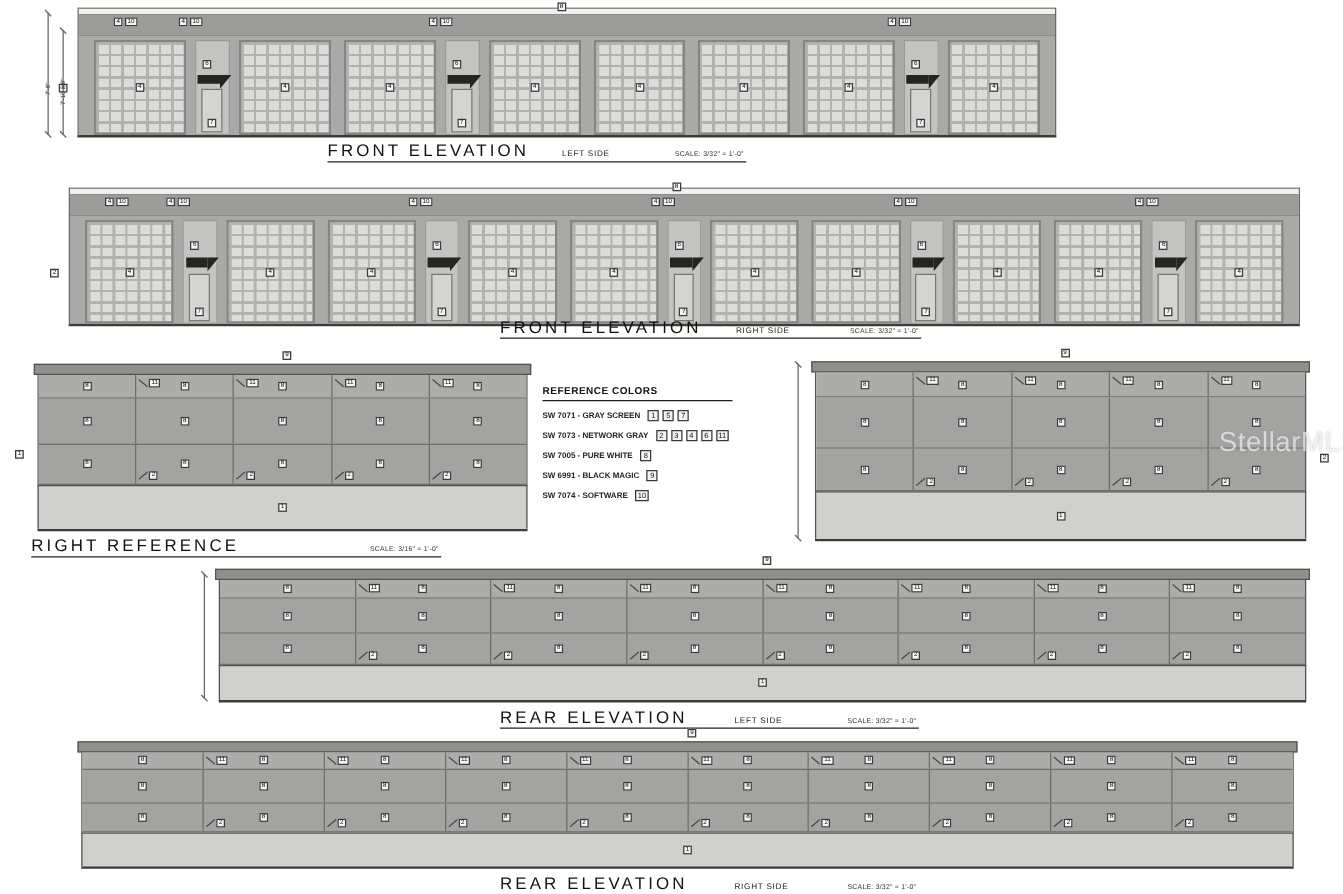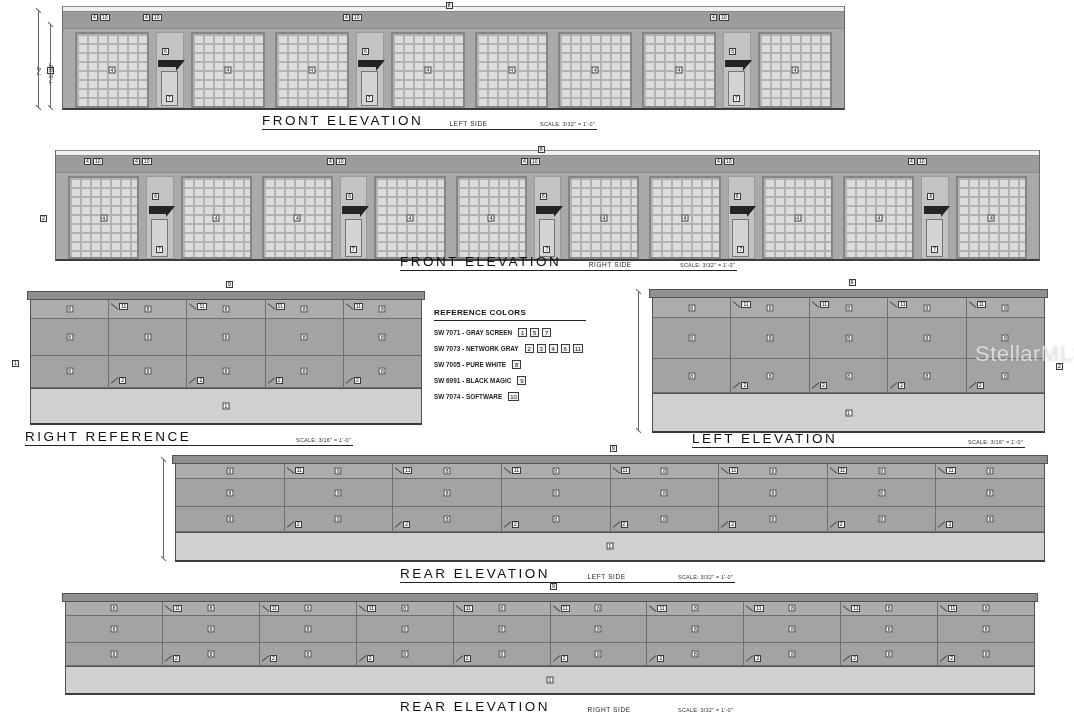--- a/index.html
+++ b/index.html
@@ -478,24 +478,20 @@
           </div>
         </div>
       <div class="pbase">
           <span class="tag center-tag">1</span>
         </div>
     <span class="tag coping-tag">9</span>
         <span class="tag pedge-right">2</span>
       </div>
     <div class="dim-v" style="left:-14px;top:2px;height:140px;"></div>
   </div>
-  <div class="elabel" style="left:692px;top:430px;width:333px;">
-    <span class="etitle">LEFT ELEVATION</span>
-    <span class="escale">SCALE: 3/16" = 1'-0"</span>
-  </div>
 
   <div class="elev" style="left:175px;top:455px;width:870px;height:107px;">
     <div class="pbuilding">
       <div class="coping"></div>
       <div class="pwall">
           <div class="prow prow-top">
             <div class="pcell">
               <span class="tag center-tag">8</span>
             </div>
             <div class="pcell">

